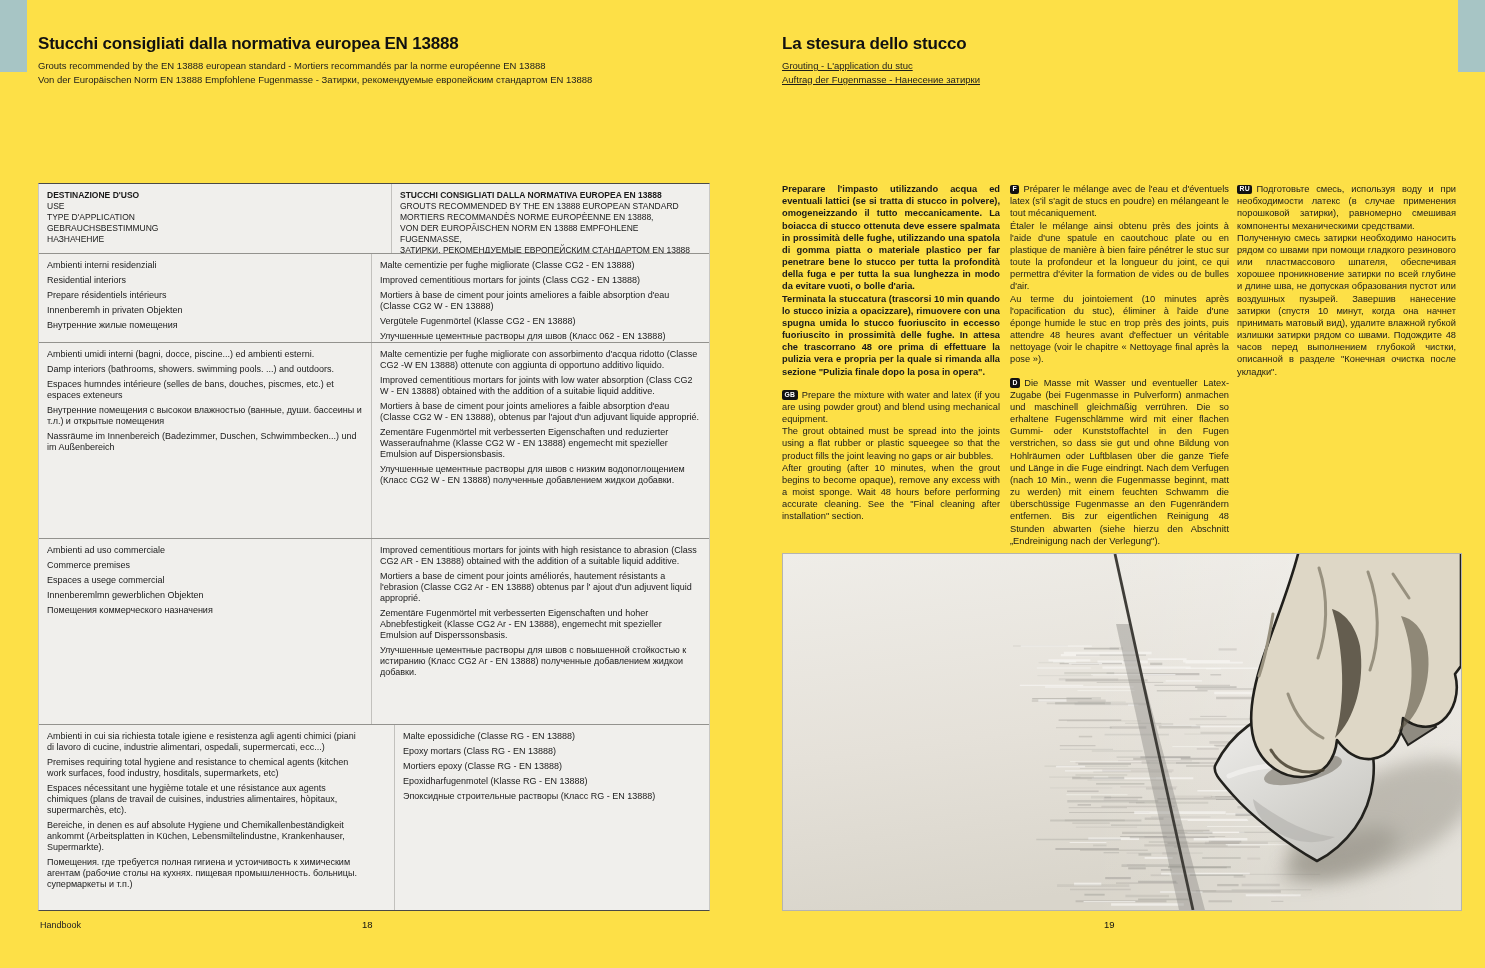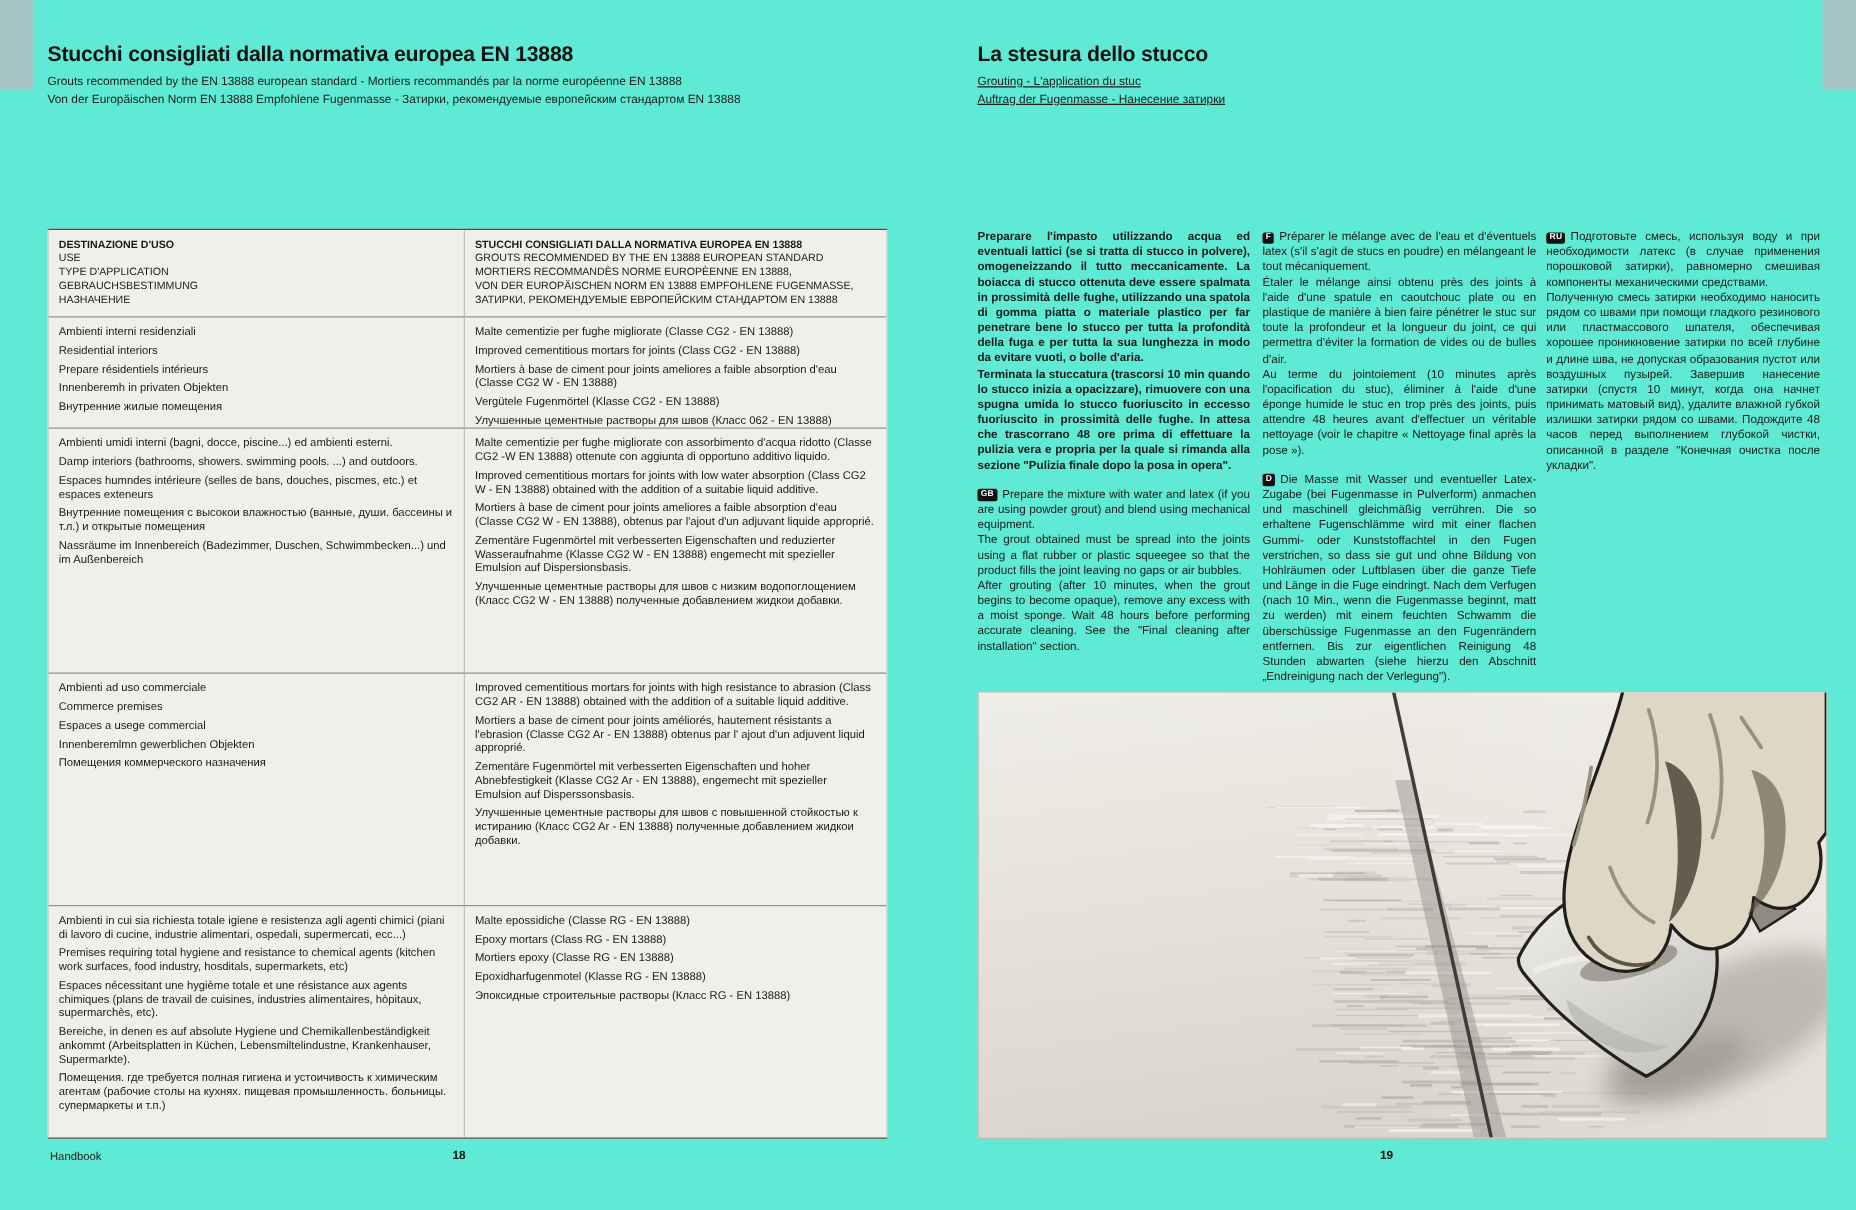--- a/index.html
+++ b/index.html
@@ -1,17 +1,17 @@
 <!DOCTYPE html>
 <html><head>
 <meta charset="utf-8">
 <style>
   html,body{margin:0;padding:0;background:#ffffff;}
   .sheet{
-    position:relative;width:1485px;height:968px;background:#5eead4;
+    position:relative;width:1485px;height:968px;background:#fde047;
     font-family:"Liberation Sans",sans-serif;color:#1a1a1a;overflow:hidden;
   }
   .accent{position:absolute;top:0;width:27px;height:72px;}
   .accent-left{left:0;}
   .accent-right{left:1458px;}
 
   h1.page-title{position:absolute;margin:0;font-size:17px;font-weight:bold;letter-spacing:-0.2px;color:#111;}
   .page-sub{position:absolute;margin:0;font-size:9.5px;line-height:1.45;white-space:pre-line;color:#1c1c1c;}
 
   
@@ -44,38 +44,38 @@
 
   
   .illustration{
     position:absolute;left:782px;top:553px;width:678px;height:356px;
     border:1px solid #b5b4b0;box-sizing:content-box;background:#e9e6e0;
   }
   .illustration svg{display:block;}
 
   
   .footer-label{position:absolute;left:40px;top:920px;font-size:9px;color:#222;}
-  .pageno{position:absolute;top:919px;font-size:9.5px;font-weight:bold;color:#111;}
+  .pageno{position:absolute;top:919px;font-size:9.5px;font-weight:normal;color:#111;}
   .pageno-18{left:362px;}
   .pageno-19{left:1104px;}
 </style>
 </head>
 <body>
 
 <div class="sheet">
 
   <div class="accent accent-left" style="background: rgb(167, 197, 197);"></div>
   <div class="accent accent-right" style="background: rgb(167, 197, 197);"></div>
 
   <h1 class="page-title" style="left:38px;top:34px;">Stucchi consigliati dalla normativa europea EN 13888</h1>
   <p class="page-sub" style="left:38px;top:59px;width:640px;">Grouts recommended by the EN 13888 european standard - Mortiers recommandés par la norme européenne EN 13888
 Von der Europäischen Norm EN 13888 Empfohlene Fugenmasse - Затирки, рекомендуемые европейским стандартом EN 13888</p>
 
   <section class="gtable">
-    <div class="trow thead" style="height:69px;">
+    <div class="trow thead" style="height:69px;gap:20px;">
       <div class="cell use">
         <p class="lead">DESTINAZIONE D'USO</p>
         <div>
             <p>USE</p>
             <p>TYPE D'APPLICATION</p>
             <p>GEBRAUCHSBESTIMMUNG</p>
             <p>НАЗНАЧЕНИЕ</p>
           </div>
       </div>
       <div class="cell grout">
@@ -144,21 +144,21 @@
       <div class="cell grout">
         <div>
             <p>Improved cementitious mortars for joints with high resistance to abrasion (Class CG2 AR - EN 13888) obtained with the addition of a suitable liquid additive.</p>
             <p>Mortiers a base de ciment pour joints améliorés, hautement résistants a l'ebrasion (Classe CG2 Ar - EN 13888) obtenus par l' ajout d'un adjuvent liquid approprié.</p>
             <p>Zementäre Fugenmörtel mit verbesserten Eigenschaften und hoher Abnebfestigkeit (Klasse CG2 Ar - EN 13888), engemecht mit spezieller Emulsion auf Disperssonsbasis.</p>
             <p>Улучшенные цементные растворы для швов с повышенной стойкостью к истиранию (Класс CG2 Ar - EN 13888) полученные добавлением жидкои добавки.</p>
           </div>
       </div>
     </div>
 
-    <div class="trow" style="height:186px;">
+    <div class="trow" style="height:186px;gap:23px;">
       <div class="cell use">
         <p class="lead">Ambienti in cui sia richiesta totale igiene e resistenza agli agenti chimici (piani di lavoro di cucine, industrie alimentari, ospedali, supermercati, ecc...)</p>
         <div>
             <p>Premises requiring total hygiene and resistance to chemical agents (kitchen work surfaces, food industry, hosditals, supermarkets, etc)</p>
             <p>Espaces nécessitant une hygième totale et une résistance aux agents chimiques (plans de travail de cuisines, industries alimentaires, hòpitaux, supermarchès, etc).</p>
             <p>Bereiche, in denen es auf absolute Hygiene und Chemikallenbeständigkeit ankommt (Arbeitsplatten in Küchen, Lebensmiltelindustne, Krankenhauser, Supermarkte).</p>
             <p>Помещения. где требуется полная гигиена и устоичивость к химическим агентам (рабочие столы на кухнях. пищевая промышленность. больницы. супермаркеты и т.п.)</p>
           </div>
       </div>
       <div class="cell grout">

